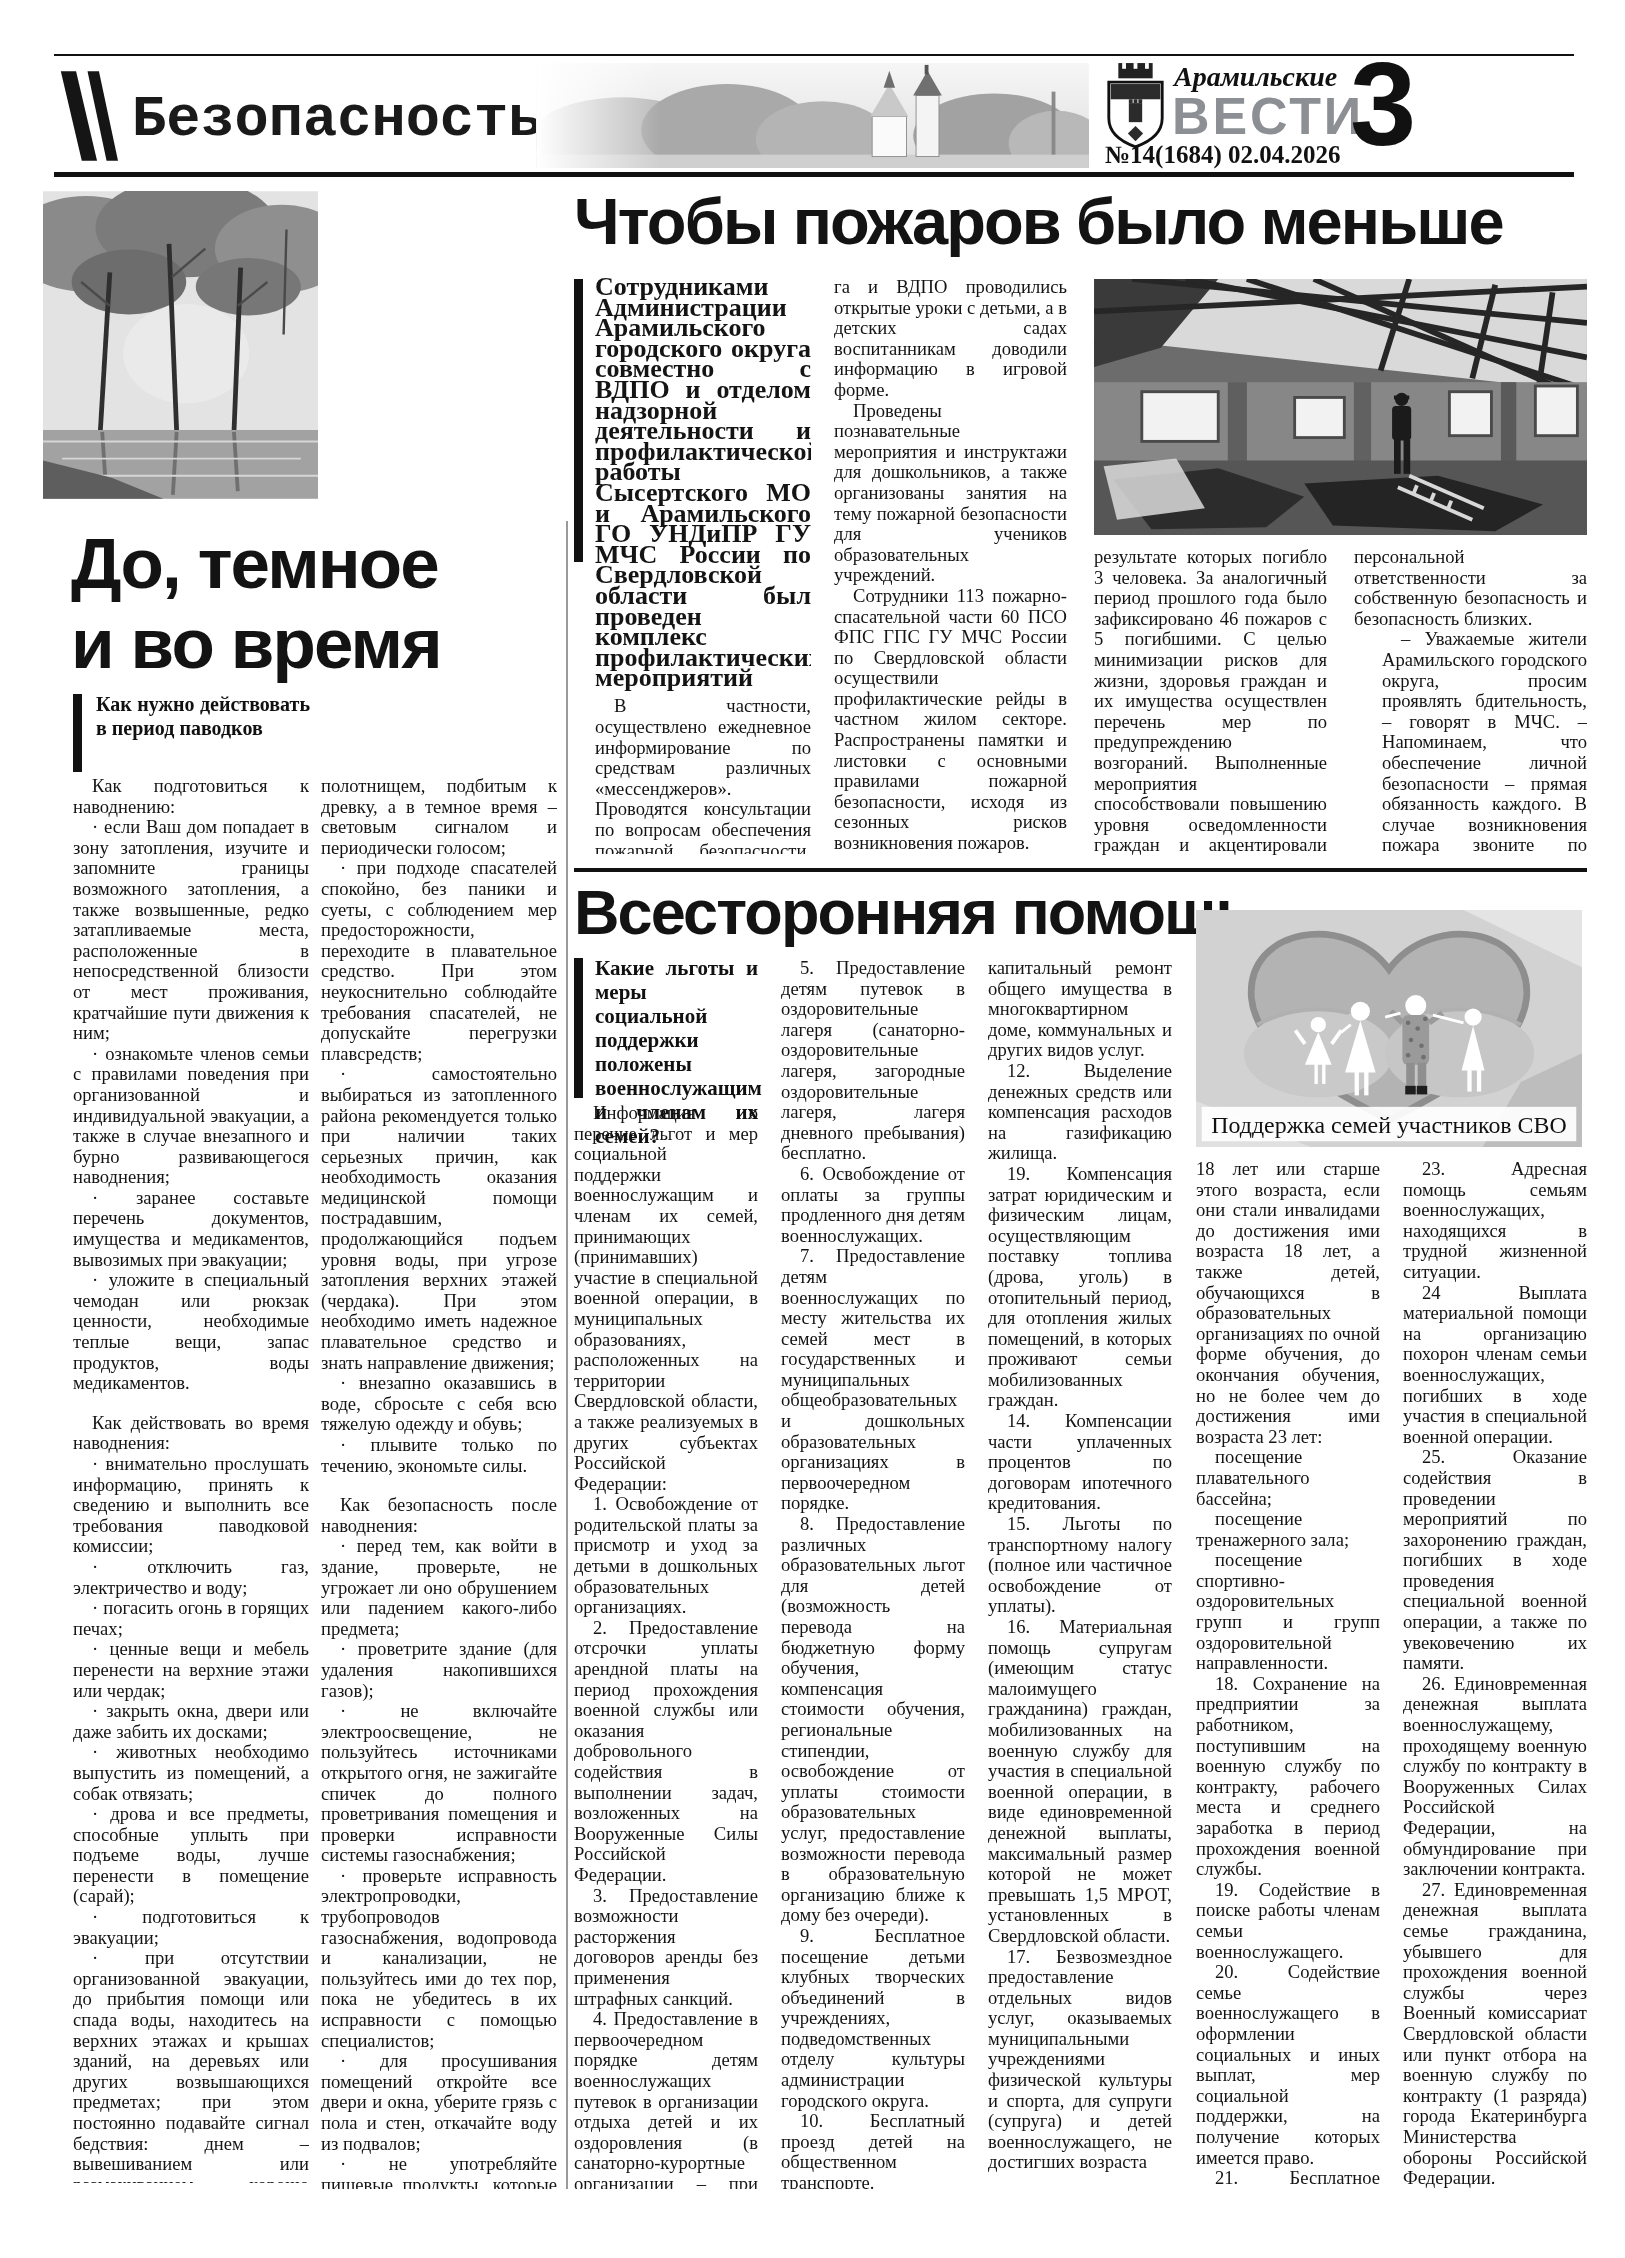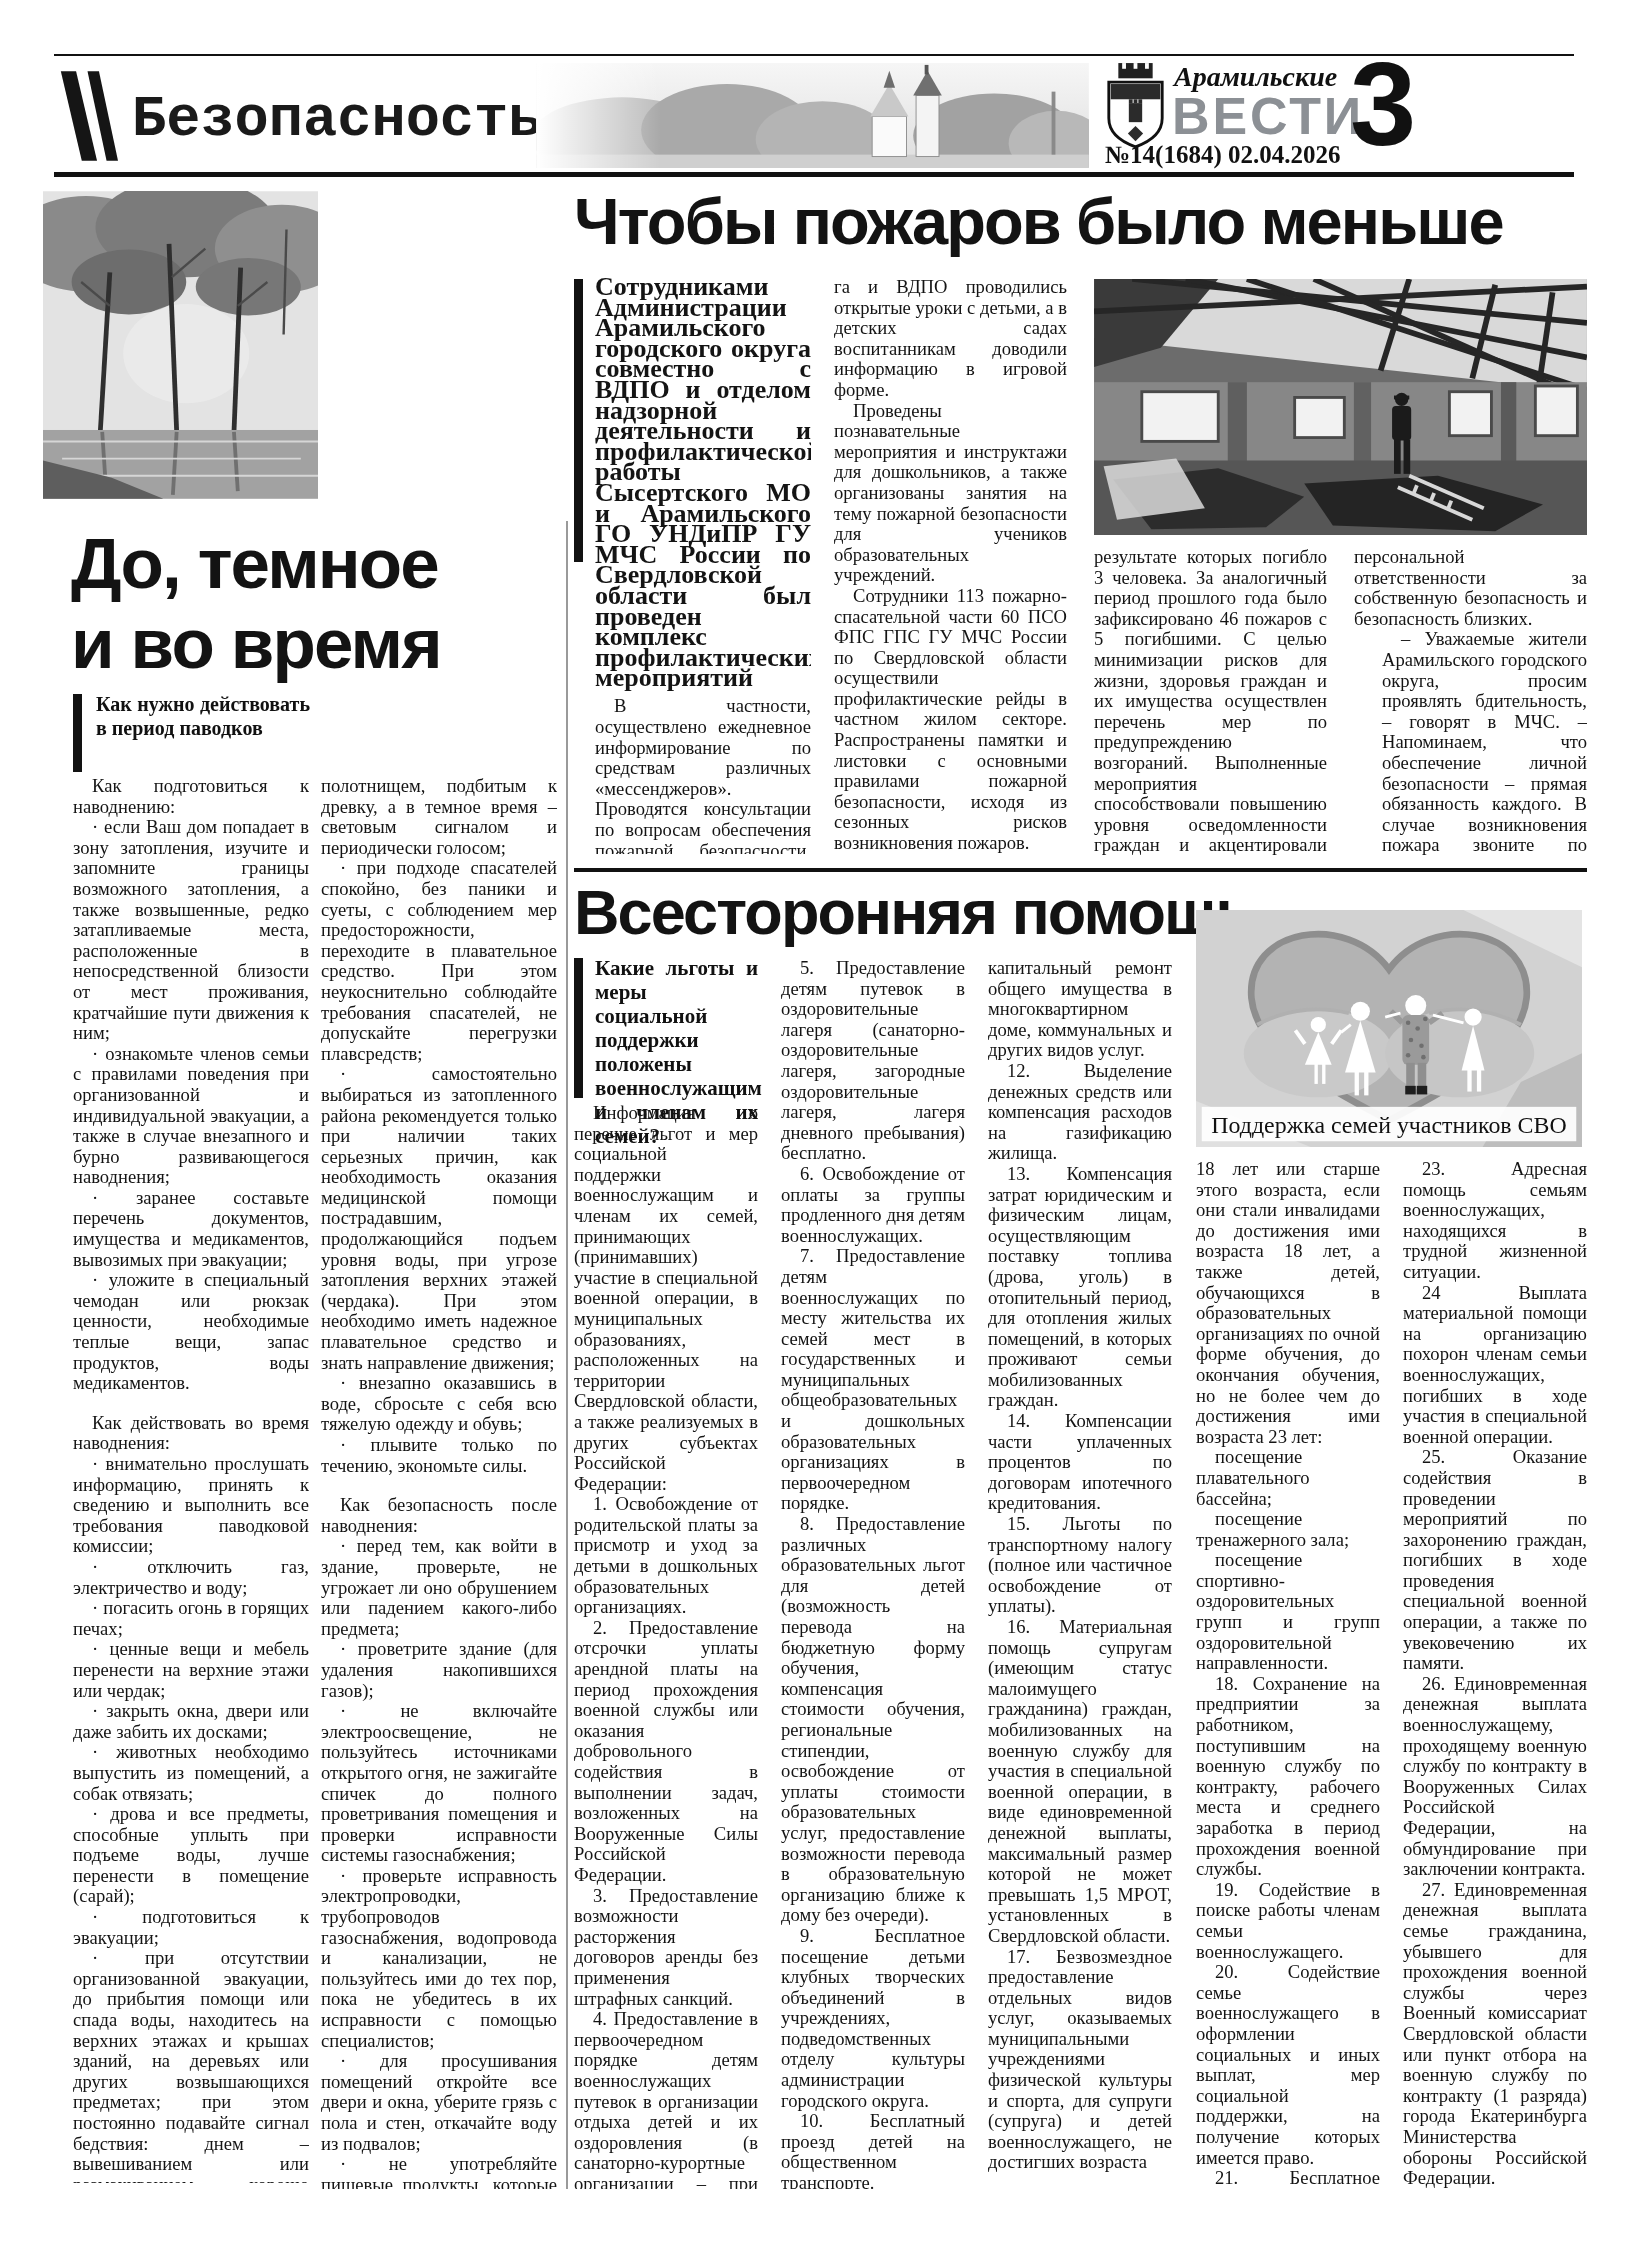--- a/index.html
+++ b/index.html
@@ -312,21 +312,21 @@
       <p>5. Предоставление детям путевок в оздоровительные лагеря (санаторно-оздоровительные лагеря, загородные оздоровительные лагеря, лагеря дневного пребывания) бесплатно.</p>
       <p>6. Освобождение от оплаты за группы продленного дня детям военнослужащих.</p>
       <p>7. Предоставление детям военнослужащих по месту жительства их семей мест в государственных и муниципальных общеобразовательных и дошкольных образовательных организациях в первоочередном порядке.</p>
       <p>8. Предоставление различных образовательных льгот для детей (возможность перевода на бюджетную форму обучения, компенсация стоимости обучения, региональные стипендии, освобождение от уплаты стоимости образовательных услуг, предоставление возможности перевода в образовательную организацию ближе к дому без очереди).</p>
       <p>9. Бесплатное посещение детьми клубных творческих объединений в учреждениях, подведомственных отделу культуры администрации городского округа.</p>
       <p>10. Бесплатный проезд детей на общественном транспорте.</p>
     </div>
   <div class="abs col" style="left:988px;top:958px;width:184px;height:1231px;">
       <p class="cont">капитальный ремонт общего имущества в многоквартирном доме, коммунальных и других видов услуг.</p>
       <p>12. Выделение денежных средств или компенсация расходов на газификацию жилища.</p>
-      <p>13. Компенсация затрат юридическим и физическим лицам, осуществляющим поставку топлива (дрова, уголь) в отопительный период, для отопления жилых помещений, в которых проживают семьи мобилизованных граждан.</p>
+      <p>19. Компенсация затрат юридическим и физическим лицам, осуществляющим поставку топлива (дрова, уголь) в отопительный период, для отопления жилых помещений, в которых проживают семьи мобилизованных граждан.</p>
       <p>14. Компенсации части уплаченных процентов по договорам ипотечного кредитования.</p>
       <p>15. Льготы по транспортному налогу (полное или частичное освобождение от уплаты).</p>
       <p>16. Материальная помощь супругам (имеющим статус малоимущего гражданина) граждан, мобилизованных на военную службу для участия в специальной военной операции, в виде единовременной денежной выплаты, максимальный размер которой не может превышать 1,5 МРОТ, установленных в Свердловской области.</p>
       <p>17. Безвозмездное предоставление отдельных видов услуг, оказываемых муниципальными учреждениями физической культуры и спорта, для супруги (супруга) и детей военнослужащего, не достигших возраста</p>
     </div>
   <div class="abs col" style="left:1196px;top:1159px;width:184px;height:1030px;">
       <p class="cont">18 лет или старше этого возраста, если они стали инвалидами до достижения ими возраста 18 лет, а также детей, обучающихся в образовательных организациях по очной форме обучения, до окончания обучения, но не более чем до достижения ими возраста 23 лет:</p>
       <p>посещение плавательного бассейна;</p>
       <p>посещение тренажерного зала;</p>
       <p>посещение спортивно-оздоровительных групп и групп оздоровительной направленности.</p>

